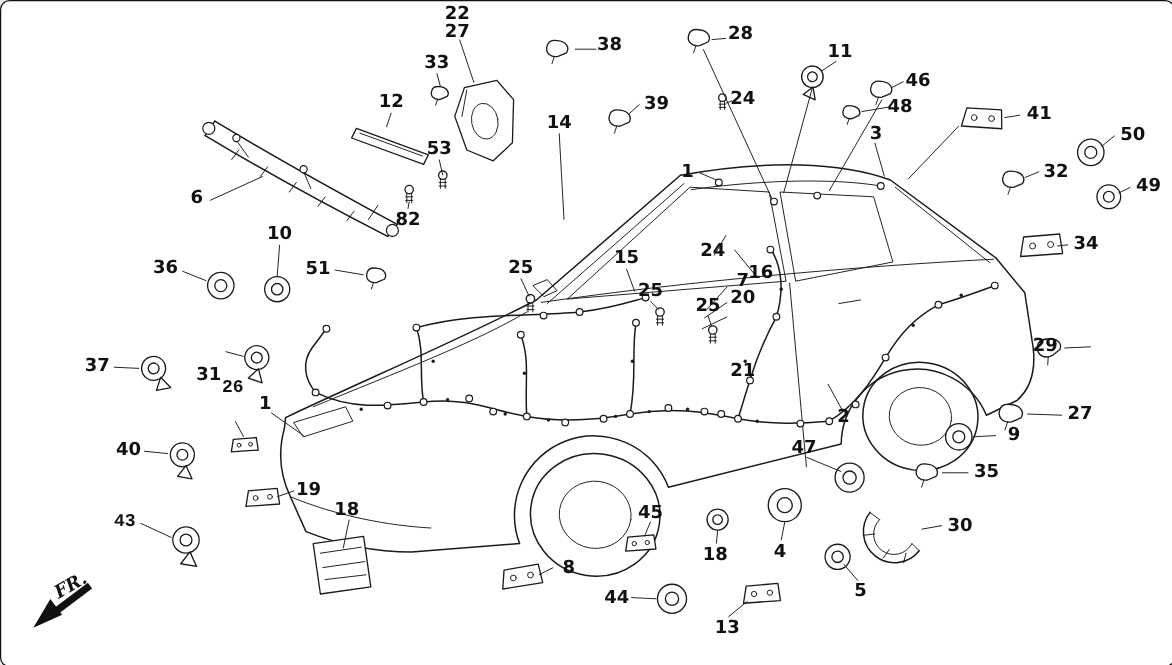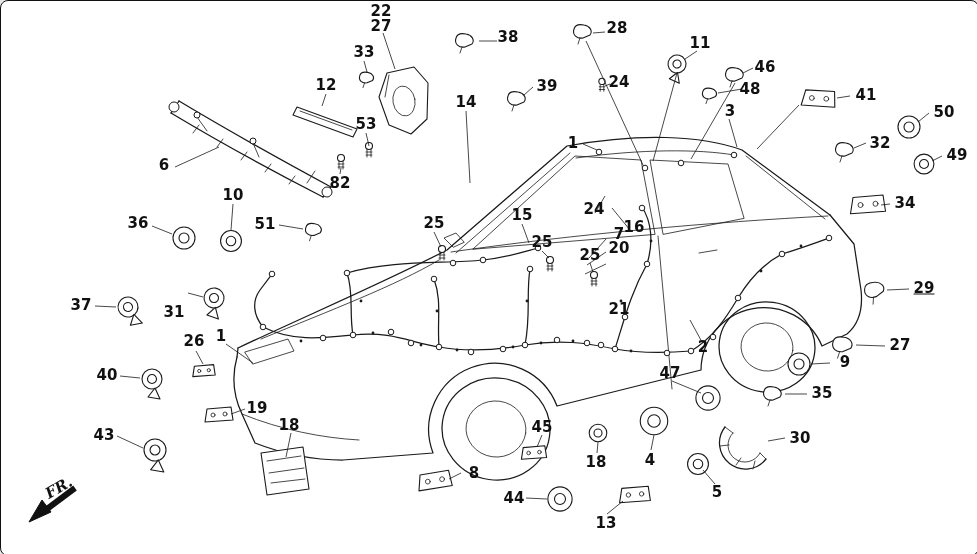--- a/index.html
+++ b/index.html
@@ -267,33 +267,33 @@
       <span class="callout" style="left: 264px; top: 223px;">51</span>
       <span class="callout" style="left: 633px; top: 226px;">16</span>
       <span class="callout" style="left: 593px; top: 208px;">24</span>
       <span class="callout" style="left: 521px; top: 214px;">15</span>
       <span class="callout" style="left: 433px; top: 222px;">25</span>
       <span class="callout" style="left: 541px; top: 241px;">25</span>
       <span class="callout" style="left: 589px; top: 254px;">25</span>
       <span class="callout" style="left: 618px; top: 233px;">7</span>
       <span class="callout" style="left: 618px; top: 247px;">20</span>
       <span class="callout" style="left: 618px; top: 260px; margin-top: 48px;">21</span>
-      <span class="callout" style="left: 923px; top: 287px; text-decoration: underline;">29</span>
+      <span class="callout" style="left: 870px; top: 287px;">29</span>
       <span class="callout" style="left: 173px; top: 291px; margin-top: 20px;">31</span>
       <span class="callout" style="left: 80px; top: 304px;">37</span>
-      <span class="callout" style="left: 193px; top: 340px;">26</span>
+      <span class="callout" style="left: 193px; top: 322px; font-family: Liberation Mono, monospace;">26</span>
       <span class="callout" style="left: 220px; top: 335px;">1</span>
       <span class="callout" style="left: 702px; top: 346px;">2</span>
       <span class="callout" style="left: 899px; top: 344px;">27</span>
       <span class="callout" style="left: 844px; top: 361px;">9</span>
       <span class="callout" style="left: 106px; top: 374px;">40</span>
       <span class="callout" style="left: 821px; top: 392px;">35</span>
       <span class="callout" style="left: 256px; top: 407px;">19</span>
       <span class="callout" style="left: 669px; top: 372px;">47</span>
-      <span class="callout" style="left: 103px; top: 434px;">43</span>
+      <span class="callout" style="left: 103px; top: 434px; font-family: Liberation Mono, monospace;">43</span>
       <span class="callout" style="left: 288px; top: 424px;">18</span>
       <span class="callout" style="left: 799px; top: 437px;">30</span>
       <span class="callout" style="left: 541px; top: 426px;">45</span>
       <span class="callout" style="left: 649px; top: 459px;">4</span>
       <span class="callout" style="left: 595px; top: 461px;">18</span>
       <span class="callout" style="left: 473px; top: 472px;">8</span>
       <span class="callout" style="left: 716px; top: 491px;">5</span>
       <span class="callout" style="left: 513px; top: 497px;">44</span>
       <span class="callout" style="left: 605px; top: 522px;">13</span>
     </div>

